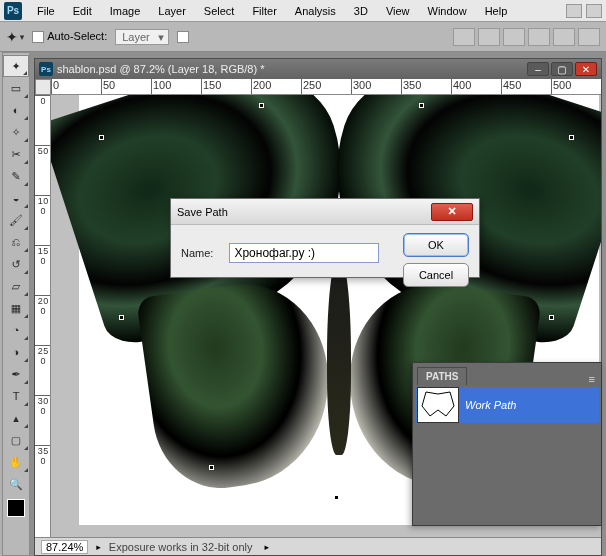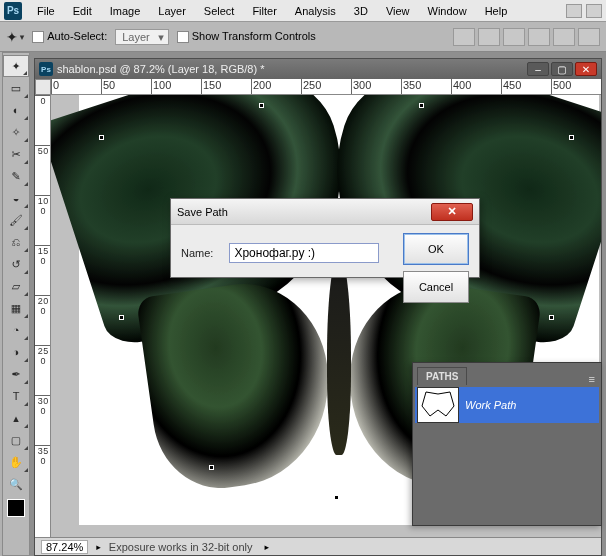--- a/index.html
+++ b/index.html
@@ -77,21 +77,21 @@
 .sb-arrow { font-size: 9px; }
 
 
 .dialog { position: absolute; left: 170px; top: 198px; width: 310px; background: #ececec; border: 1px solid #6a6a6a; box-shadow: 2px 2px 8px rgba(0,0,0,0.35); z-index: 50; }
 .dlg-title { height: 26px; background: linear-gradient(#f4f4f4,#d8d8d8); display: flex; align-items: center; padding: 0 6px; border-bottom: 1px solid #bbb; }
 .dlg-close { margin-left: auto; width: 42px; height: 18px; background: linear-gradient(#e06050,#c03020); border: 1px solid #8a1a10; border-radius: 2px; color: #fff; display: flex; align-items: center; justify-content: center; font-weight: bold; }
 .dlg-body { padding: 18px 10px 14px 10px; display: flex; align-items: center; gap: 16px; }
 .dlg-body label { color: #222; }
 .dlg-body input { flex: 1; background: #fff; border: 1px solid #8a9aca; padding: 2px 4px; font-size: 12px; }
 .dlg-btns { position: absolute; right: 10px; top: 34px; display: flex; flex-direction: column; gap: 6px; }
-.dlg-btns button { width: 66px; height: 32px; background: linear-gradient(#fefefe,#e2e2e2); border: 1px solid #8a8a8a; border-radius: 0; cursor: pointer; }
+.dlg-btns button { width: 66px; height: 24px; background: linear-gradient(#fefefe,#e2e2e2); border: 1px solid #8a8a8a; border-radius: 5px; cursor: pointer; }
 .dlg-btns button.primary { border: 1px solid #4a7ac8; box-shadow: 0 0 0 1px #9ac0ea inset; }
 
 
 .paths-panel { position: absolute; right: 4px; bottom: 30px; width: 190px; background: #6b6b6b; border: 1px solid #3a3a3a; z-index: 40; box-shadow: -2px 2px 6px rgba(0,0,0,0.3); margin-top: 40px; }
 .panel-tabrow { height: 22px; background: #6b6b6b; display: flex; align-items: flex-end; padding-left: 4px; }
 .panel-tab { background: #6b6b6b; color: #e0e0e0; padding: 3px 8px; font-weight: bold; font-size: 10px; border: 1px solid #4a4a4a; border-bottom: none; }
 .panel-menubtn { margin-left: auto; padding: 0 6px; color: #ddd; }
 .panel-body { background: #6b6b6b; padding: 2px; min-height: 140px; }
 .path-row { height: 36px; background: #3d72d8; display: flex; align-items: center; padding: 2px; gap: 6px; }
 .path-thumb { width: 42px; height: 36px; background: #fff; border: 1px solid #333; position: relative; display: flex; align-items: center; justify-content: center; }
@@ -123,21 +123,21 @@
   </div>
 </div>
 
 <div class="optionsbar">
   <div class="opt-move">
     <span class="arrow-icon">✦</span>
       <span class="dd">▾</span>
   </div>
   <div><span class="chk"></span><span>Auto-Select:</span></div>
   <div class="select-box">Layer</div>
-  <div><span class="chk"></span><span>Show Transform Controls</span></div>
+  <div><span class="chk"></span></div>
   <div class="opt-right">
     <div class="tb"></div>
     <div class="tb"></div>
     <div class="tb"></div>
     <div class="tb"></div>
     <div class="tb"></div>
     <div class="tb"></div>
   </div>
 </div>
 

